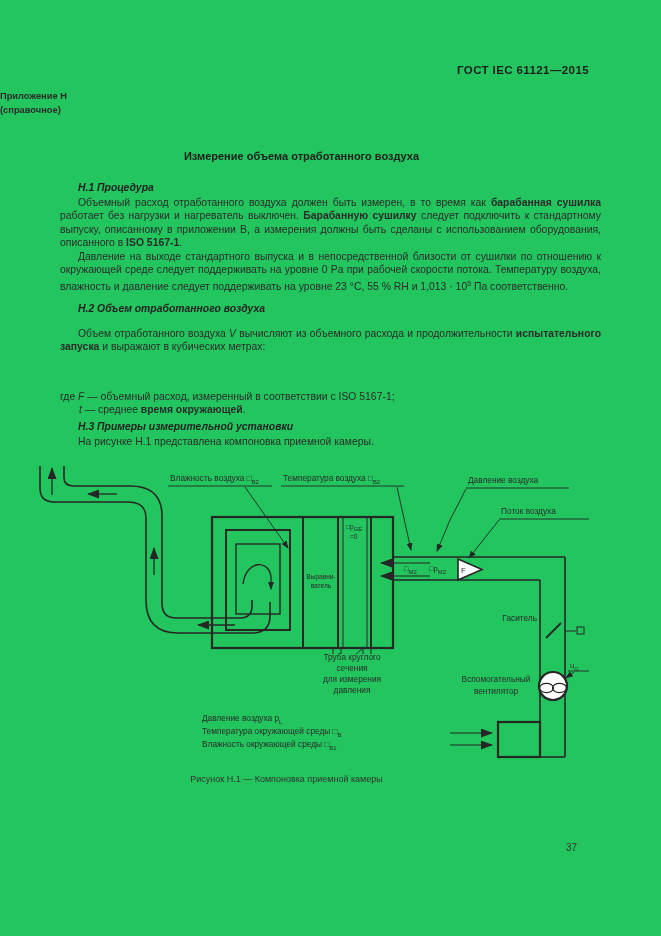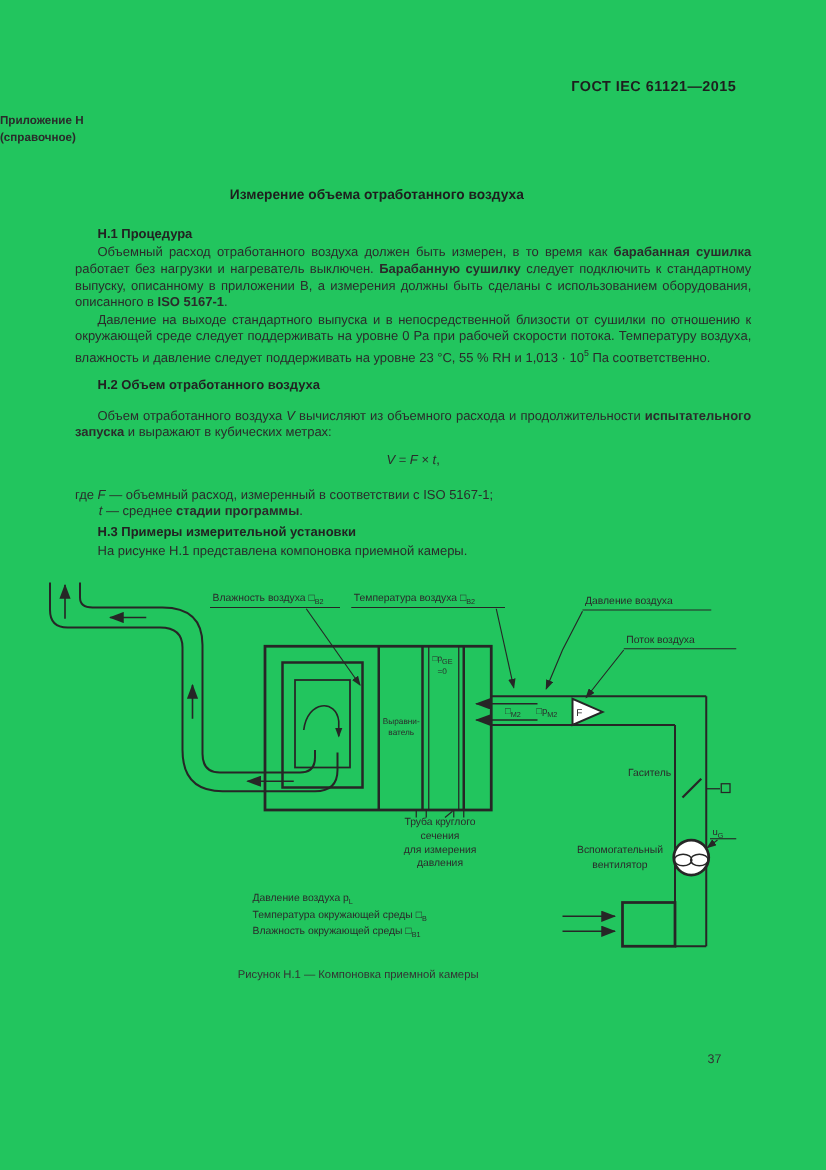--- a/index.html
+++ b/index.html
@@ -2,21 +2,21 @@
 <html><head>
 <meta charset="utf-8">
 <style>
   html,body{margin:0;padding:0;background:#e8e8e8;}
   .page{position:relative;width:661px;height:936px;background:#22c55e;margin:0 auto;
         font-family:"Liberation Sans","DejaVu Sans",sans-serif;color:#262626;overflow:hidden;}
   .abs{position:absolute;}
   .std{top:64px;right:72px;font-size:11.5px;font-weight:bold;letter-spacing:.4px;color:#1e1e1e;}
   .annex{top:90px;left:0;width:563px;text-align:left;font-size:9.3px;font-weight:bold;line-height:13.5px;color:#2a2a2a;}
   .doc-title{top:150px;left:0;width:603px;text-align:center;font-size:11px;font-weight:bold;color:#1e1e1e;}
-  .h{left:78px;font-size:10.4px;font-weight:bold;color:#222;}
+  .h{left:78px;font-size:10.4px;font-weight:bold;color:#222;font-style:italic;}
   .para{left:60px;width:541px;text-align:justify;font-size:10.4px;line-height:13.4px;color:#2b2b2b;}
   .ind{text-indent:18px;}
   .note{font-size:8.8px;line-height:11px;}
   .formula{top:363px;left:0;width:661px;text-align:center;font-size:10.4px;color:#2b2b2b;}
   .whereline{left:60px;font-size:10.4px;color:#2b2b2b;}
   .b{font-weight:bold;}
   .i{font-style:italic;}
   .sup{vertical-align:super;font-size:7px;}
   .caption{top:774px;left:0;width:573px;text-align:center;font-size:9px;color:#333;}
   .pagenum{top:842px;left:566px;font-size:10px;color:#333;}
@@ -41,23 +41,22 @@
   </div>
 
   <div class="abs doc-title">Измерение объема отработанного воздуха</div>
 
   <div class="abs h" style="top:182px;">Н.1 Процедура</div>
   <div class="abs para ind" style="top:196px;"><span>Объемный расход отработанного воздуха должен быть измерен, в то время как </span><span class="b">барабанная сушилка</span><span> работает без нагрузки и нагреватель выключен. </span><span class="b">Барабанную сушилку</span><span> следует подключить к стандартному выпуску, описанному в приложении В, а измерения должны быть сделаны с использованием оборудования, описанного в </span><span class="b">ISO 5167-1</span><span>.</span></div>
   <div class="abs para ind" style="top:250px;"><span>Давление на выходе стандартного выпуска и в непосредственной близости от сушилки по отношению к окружающей среде следует поддерживать на уровне 0 Pa при рабочей скорости потока. Температуру воздуха, влажность и давление следует поддерживать на уровне 23 °С, 55 % RH и 1,013 · 10</span><span class="sup">5</span><span> Па соответственно.</span></div>
 
   <div class="abs h" style="top:303px;">Н.2 Объем отработанного воздуха</div>
   <div class="abs para ind" style="top:327px;"><span>Объем отработанного воздуха </span><span class="i">V</span><span> вычисляют из объемного расхода и продолжительности </span><span class="b">испытательного запуска</span><span> и выражают в кубических метрах:</span></div>
-  <div class="abs formula"><span class="i">V</span><span> = </span><span class="i">F</span><span> × </span><span class="i">t</span><span>,</span></div>
   <div class="abs whereline" style="top:391px;"><span>где </span><span class="i">F</span><span> — объемный расход, измеренный в соответствии с ISO 5167-1;</span></div>
-  <div class="abs whereline" style="top:404px;left:79px;"><span class="i">t</span><span> — среднее </span><span class="b">стадии программы</span><span>.</span></div>
+  <div class="abs whereline" style="top:404px;left:79px;"><span class="i">t</span><span> — среднее </span><span class="b">время окружающей</span><span>.</span></div>
 
   <div class="abs h" style="top:421px;">Н.3 Примеры измерительной установки</div>
   <div class="abs para ind" style="top:435px;"><span>На рисунке Н.1 представлена компоновка приемной камеры.</span></div>
 
   <svg width="661" height="936" viewBox="0 0 661 936">
     <defs>
       <marker id="ah" markerWidth="12" markerHeight="9" refX="11" refY="4.5" orient="auto" markerUnits="userSpaceOnUse">
         <path d="M0,0 L12,4.5 L0,9 Z" fill="#262626"></path>
       </marker>
       <marker id="ahs" markerWidth="8" markerHeight="6" refX="7" refY="3" orient="auto" markerUnits="userSpaceOnUse">

